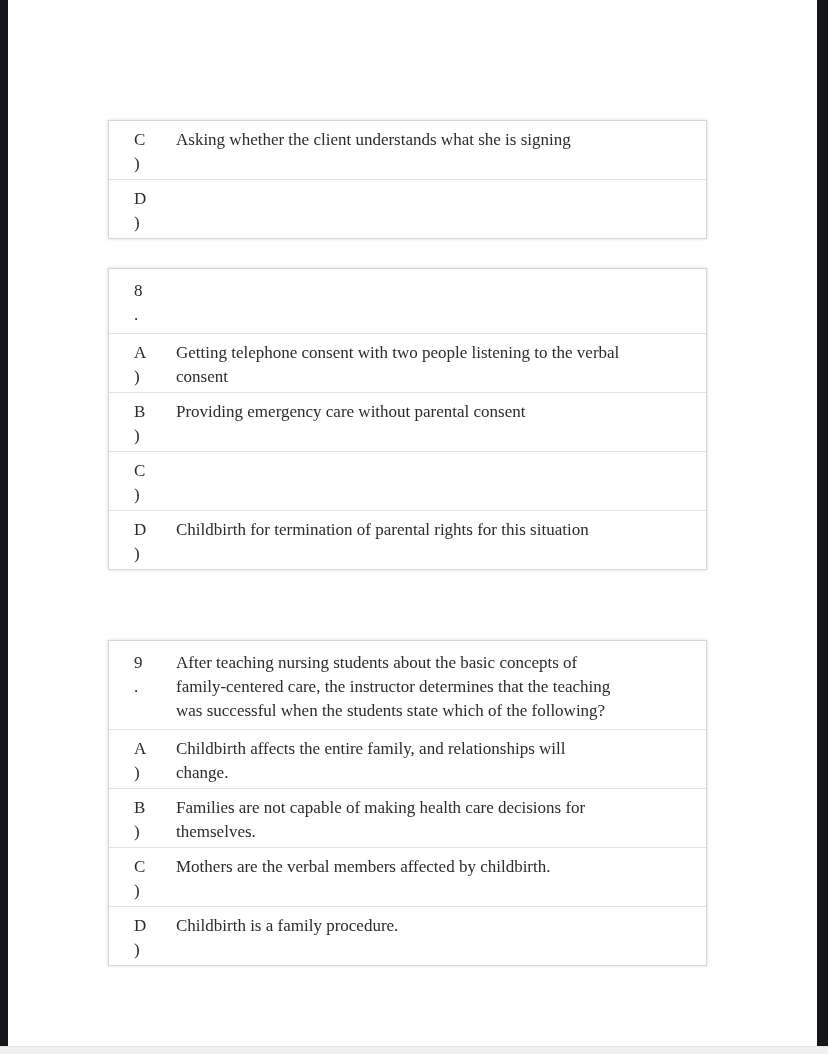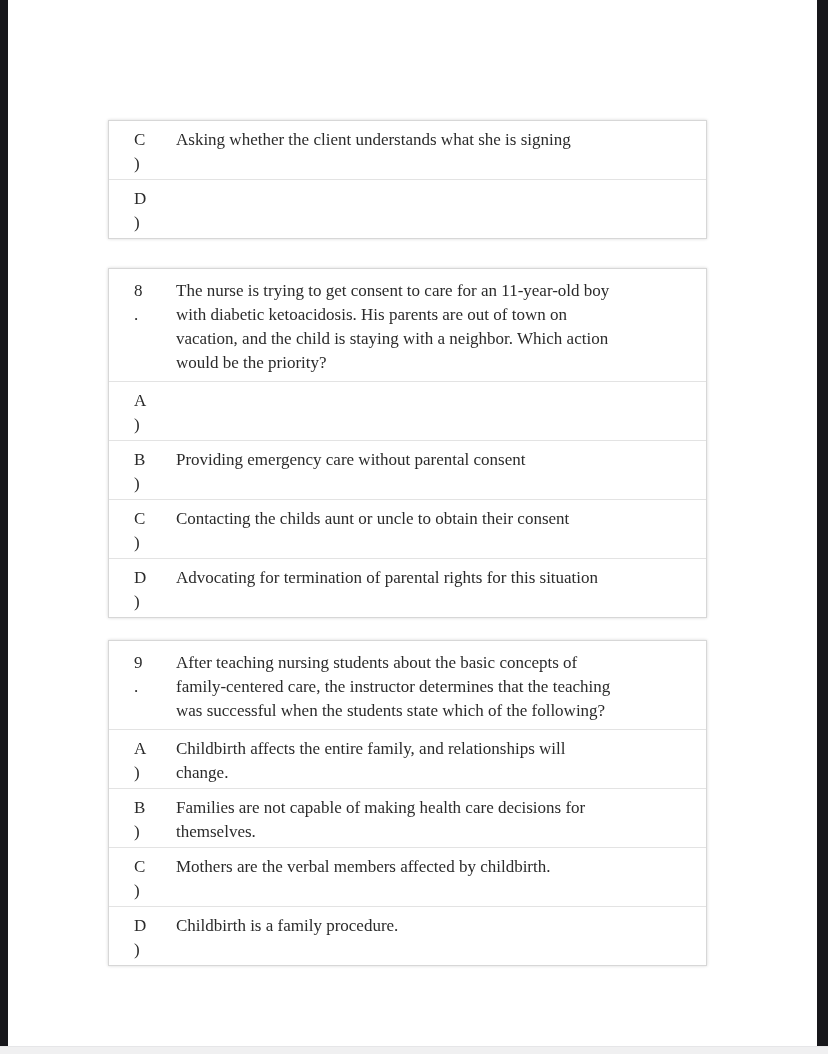--- a/index.html
+++ b/index.html
@@ -73,43 +73,40 @@
   <div class="row">
     <div class="cell label">D
 )</div>
   </div>
 </section>
 
 <section class="qtable t2">
   <div class="row question">
     <div class="cell label">8
 .</div>
-    <div class="cell text">The nurse is trying to get consent to care for an 11-year-old boy
-with diabetic ketoacidosis. His parents are out of town on
-vacation, and the child is staying with a neighbor. Which action
-would be the priority?</div>
   </div>
   <div class="row">
     <div class="cell label">A
 )</div>
+    <div class="cell text">Getting telephone consent with two people listening to the verbal
+consent</div>
   </div>
   <div class="row">
     <div class="cell label">B
 )</div>
     <div class="cell text">Providing emergency care without parental consent</div>
   </div>
   <div class="row">
     <div class="cell label">C
 )</div>
-    <div class="cell text">Contacting the childs aunt or uncle to obtain their consent</div>
   </div>
   <div class="row">
     <div class="cell label">D
 )</div>
-    <div class="cell text">Advocating for termination of parental rights for this situation</div>
+    <div class="cell text">Childbirth for termination of parental rights for this situation</div>
   </div>
 </section>
 
 <section class="qtable t3">
   <div class="row question">
     <div class="cell label">9
 .</div>
     <div class="cell text">After teaching nursing students about the basic concepts of
 family-centered care, the instructor determines that the teaching
 was successful when the students state which of the following?</div>

